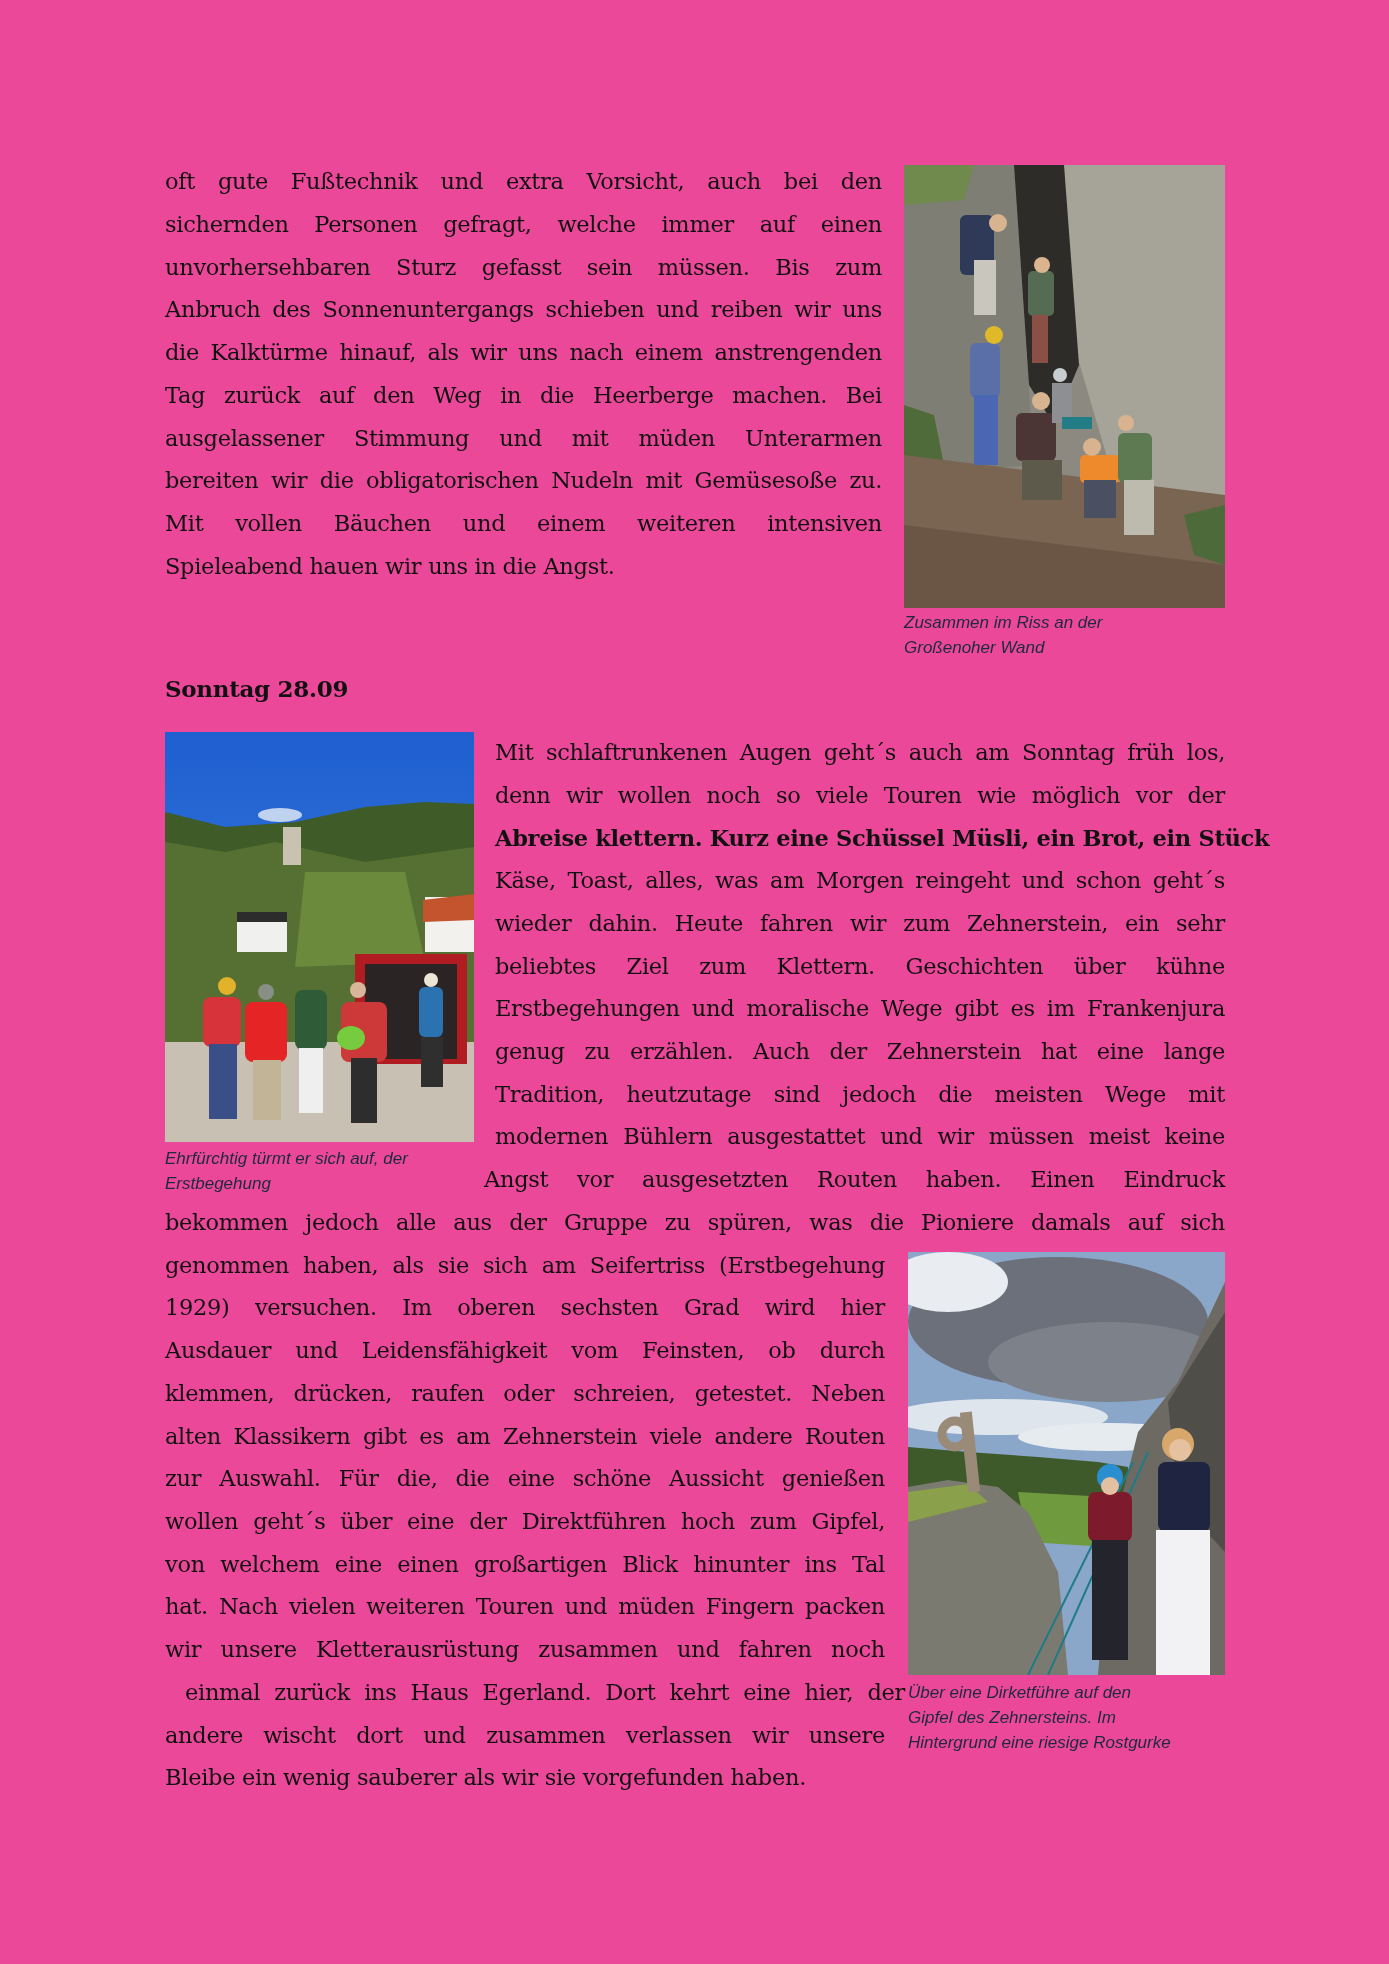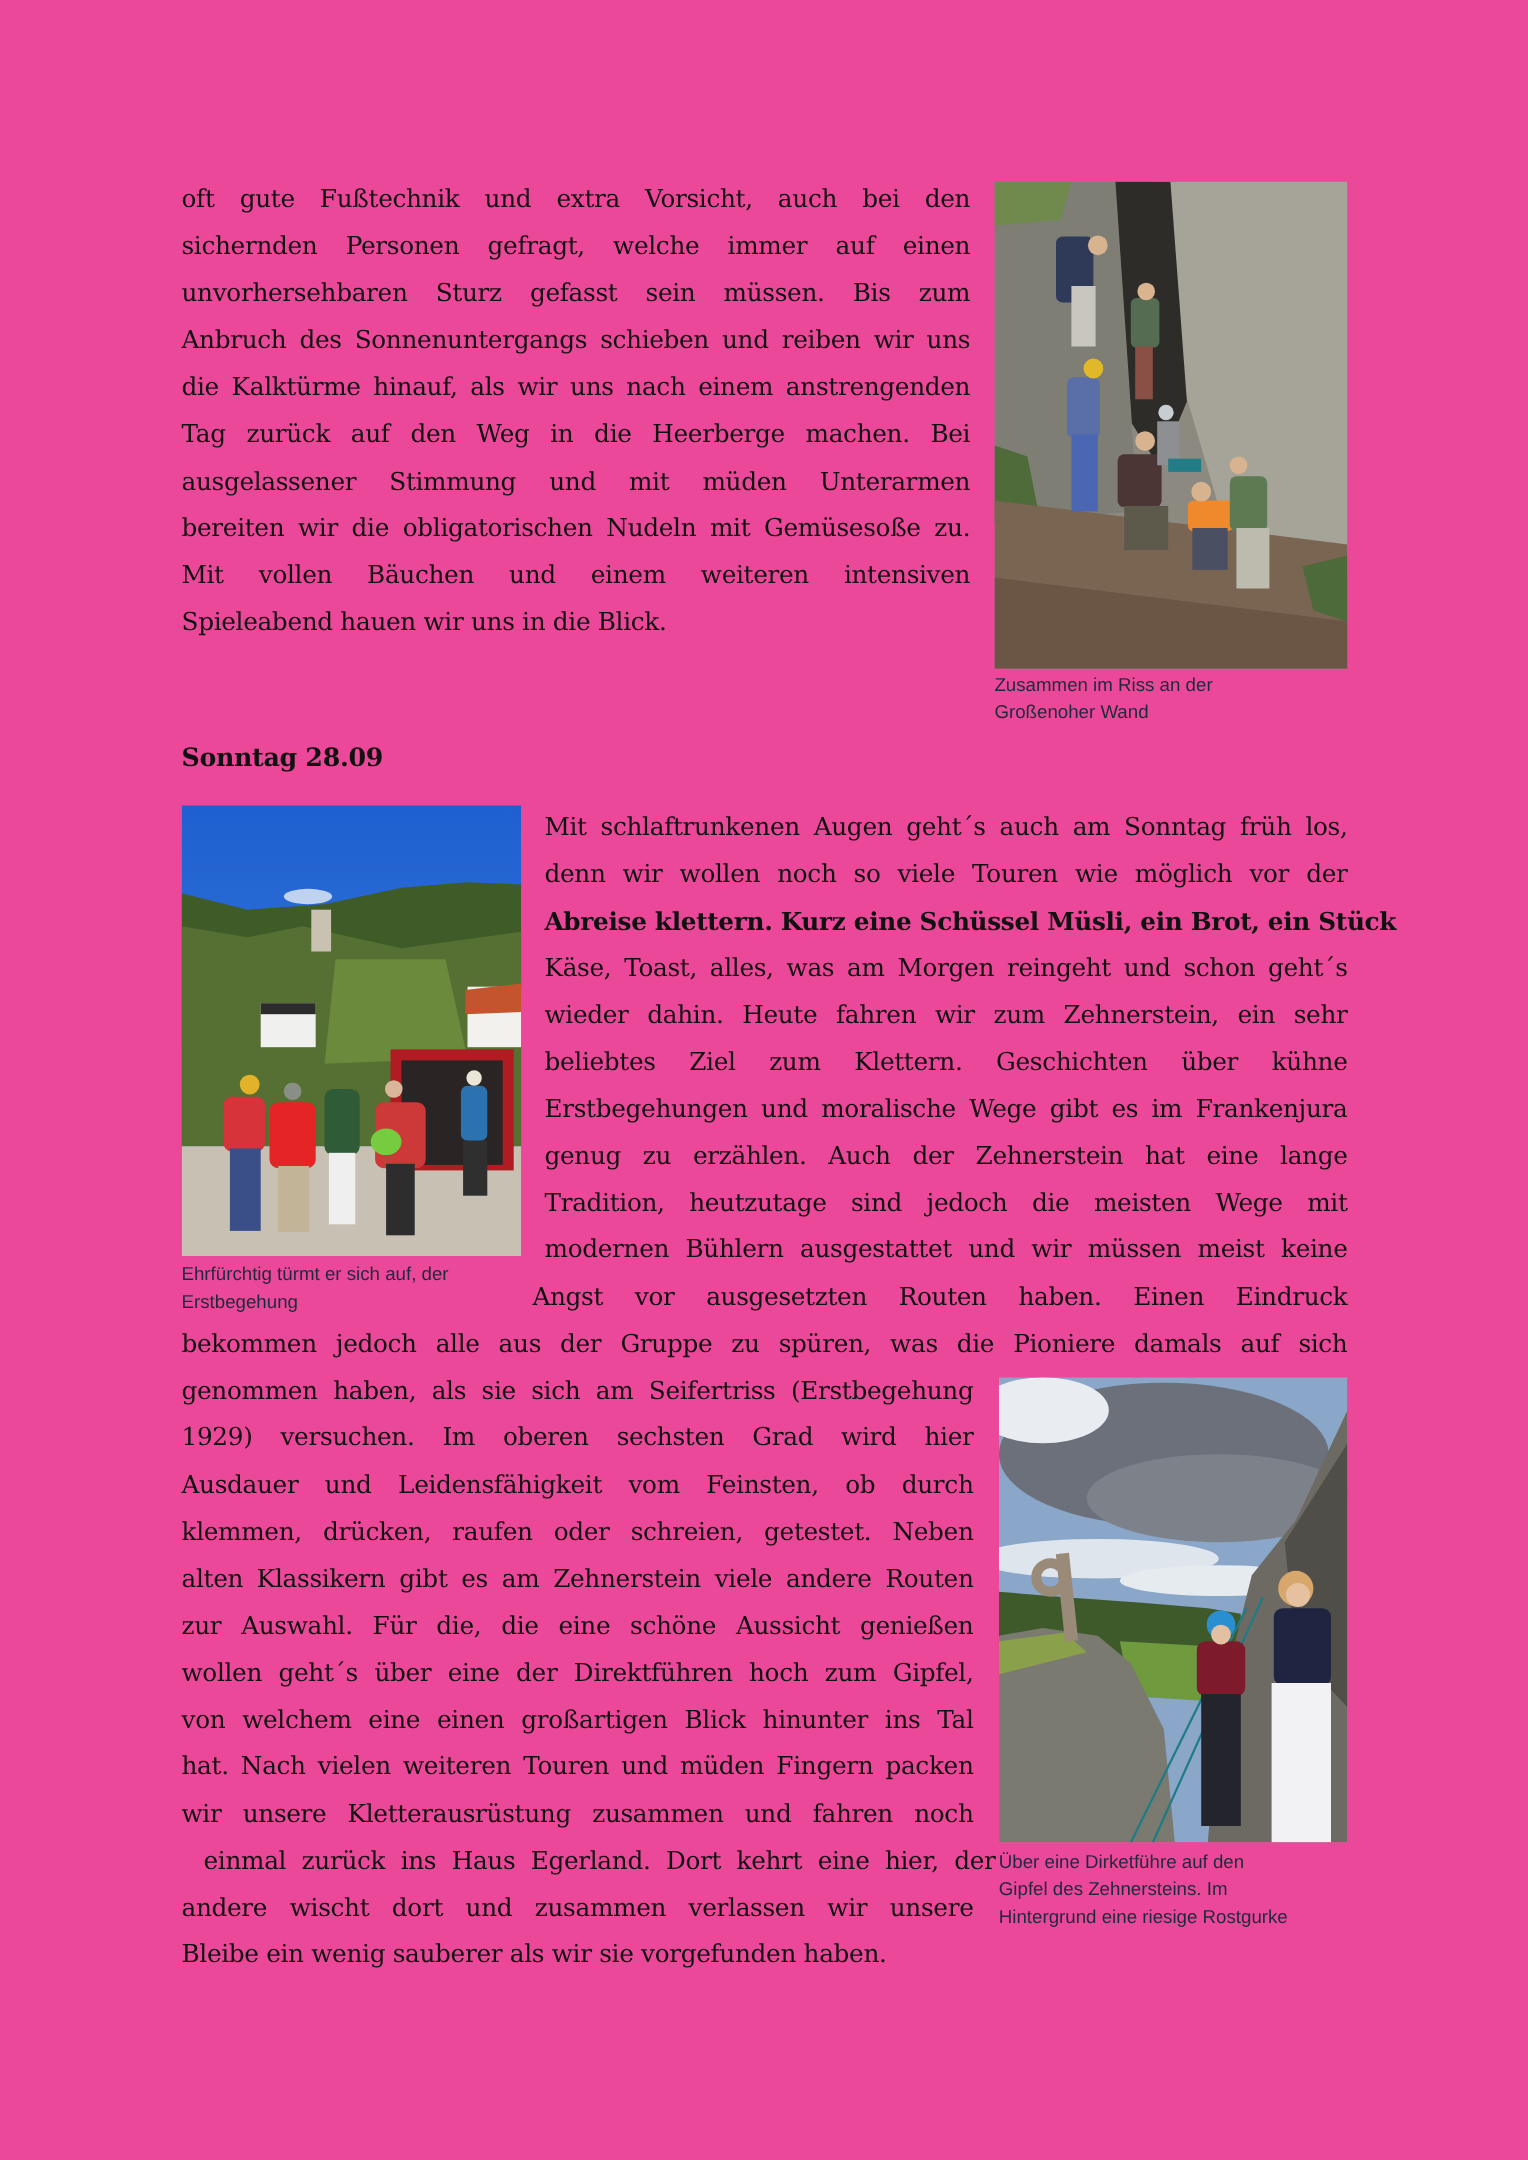--- a/index.html
+++ b/index.html
@@ -19,20 +19,21 @@
     .line.last { text-align-last: left; }
     .heading {
       position: absolute; left: 165px; top: 674px;
       font-family: "DejaVu Serif", serif; font-weight: bold;
       font-size: 23px; line-height: 30px; color: #111111;
       letter-spacing: -0.3px;
     }
     .caption {
       position: absolute;
       font-family: "Liberation Sans", sans-serif;
+      font-style: italic;
       font-size: 17px;
       line-height: 25px;
       color: #1b2a3e;
       white-space: nowrap;
     }
     .photo { position: absolute; overflow: hidden; }
     .photo svg { width: 100%; height: 100%; display: block; }
   </style>
 </head>
 <body>
@@ -42,21 +43,21 @@
   <div>
     <div class="line" style="left:165px; top:166px; width:717px;">oft gute Fußtechnik und extra Vorsicht, auch bei den</div>
     <div class="line" style="left:165px; top:209px; width:717px;">sichernden Personen gefragt, welche immer auf einen</div>
     <div class="line" style="left:165px; top:252px; width:717px;">unvorhersehbaren Sturz gefasst sein müssen. Bis zum</div>
     <div class="line" style="left:165px; top:294px; width:717px;">Anbruch des Sonnenuntergangs schieben und reiben wir uns</div>
     <div class="line" style="left:165px; top:337px; width:717px;">die Kalktürme hinauf, als wir uns nach einem anstrengenden</div>
     <div class="line" style="left:165px; top:380px; width:717px;">Tag zurück auf den Weg in die Heerberge machen. Bei</div>
     <div class="line" style="left:165px; top:423px; width:717px;">ausgelassener Stimmung und mit müden Unterarmen</div>
     <div class="line" style="left:165px; top:465px; width:717px;">bereiten wir die obligatorischen Nudeln mit Gemüsesoße zu.</div>
     <div class="line" style="left:165px; top:508px; width:717px;">Mit vollen Bäuchen und einem weiteren intensiven</div>
-    <div class="line last" style="left:165px; top:551px; width:717px;">Spieleabend hauen wir uns in die Blick.</div>
+    <div class="line last" style="left:165px; top:551px; width:717px;">Spieleabend hauen wir uns in die Angst.</div>
   </div>
 
   <div class="photo" style="left:904px; top:165px; width:321px; height:443px;" title="Group of climbers posing in a rock crack">
     <svg viewBox="0 0 321 443" preserveAspectRatio="none">
       <rect width="321" height="443" fill="#8c8a80"></rect>
       <path d="M0 0 L110 0 L130 300 L0 310 Z" fill="#7f7e75"></path>
       <path d="M140 0 L321 0 L321 360 L220 350 L170 180 Z" fill="#a6a498"></path>
       <path d="M110 0 L160 0 L175 200 L150 260 L125 220 Z" fill="#2e2c28"></path>
       <path d="M0 0 L70 0 L60 35 L0 40 Z" fill="#6f8a4c"></path>
       <path d="M0 240 L30 250 L40 300 L0 310 Z" fill="#4f6b3a"></path>

